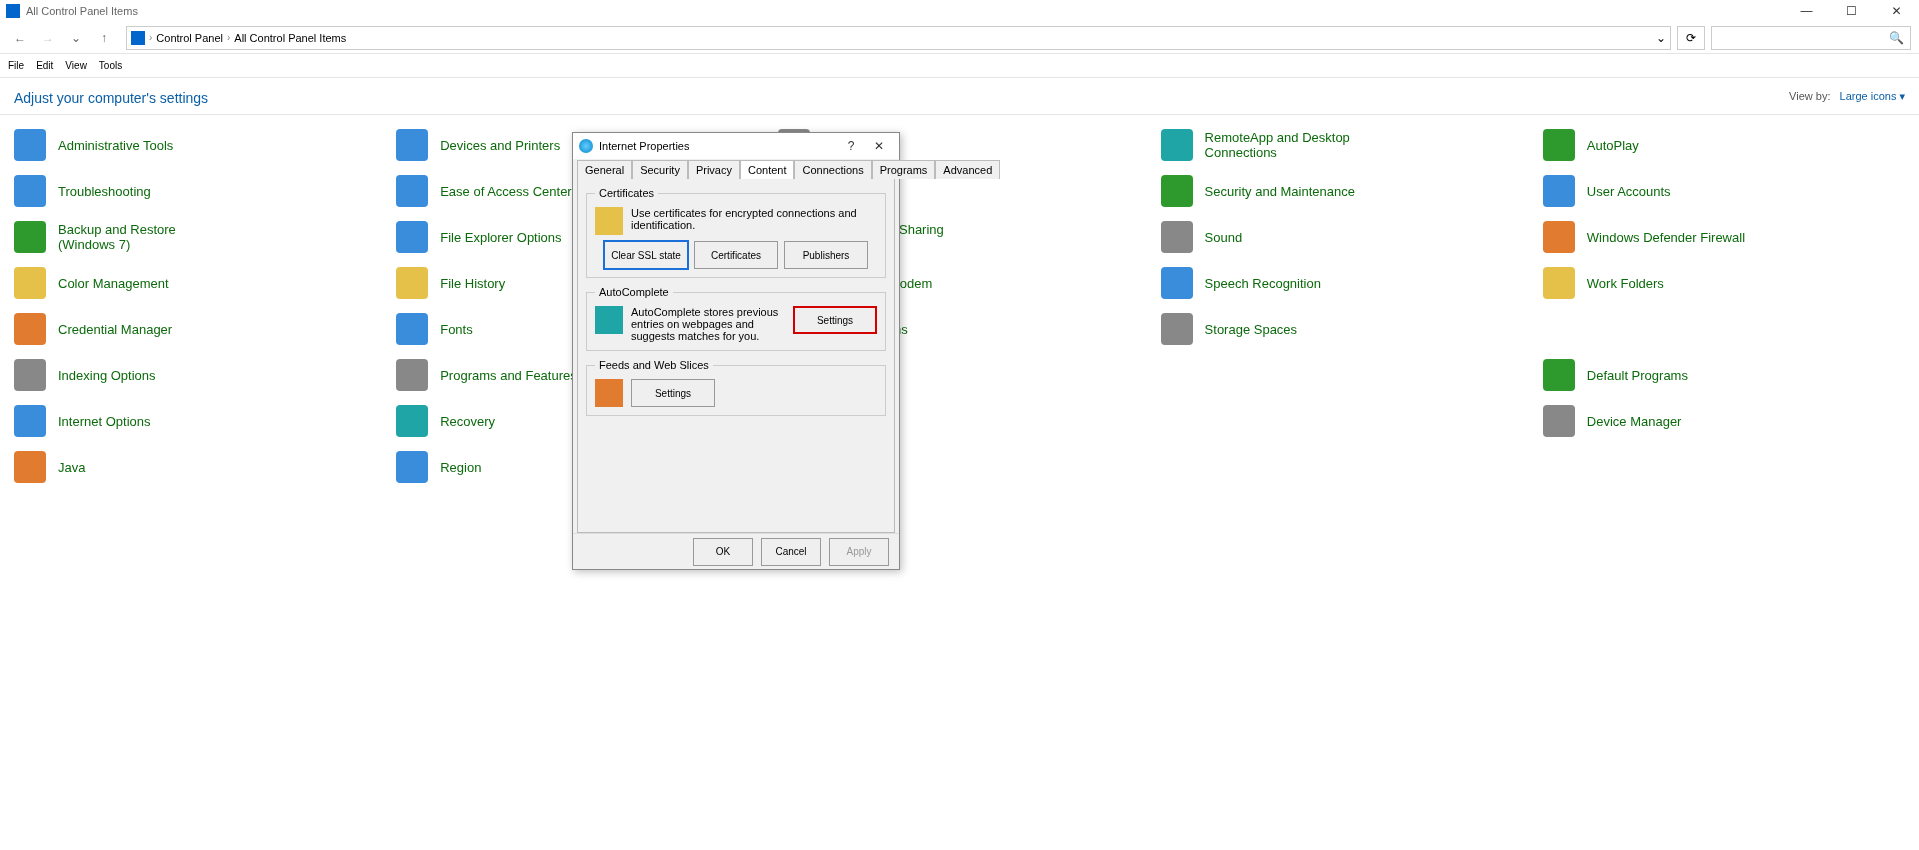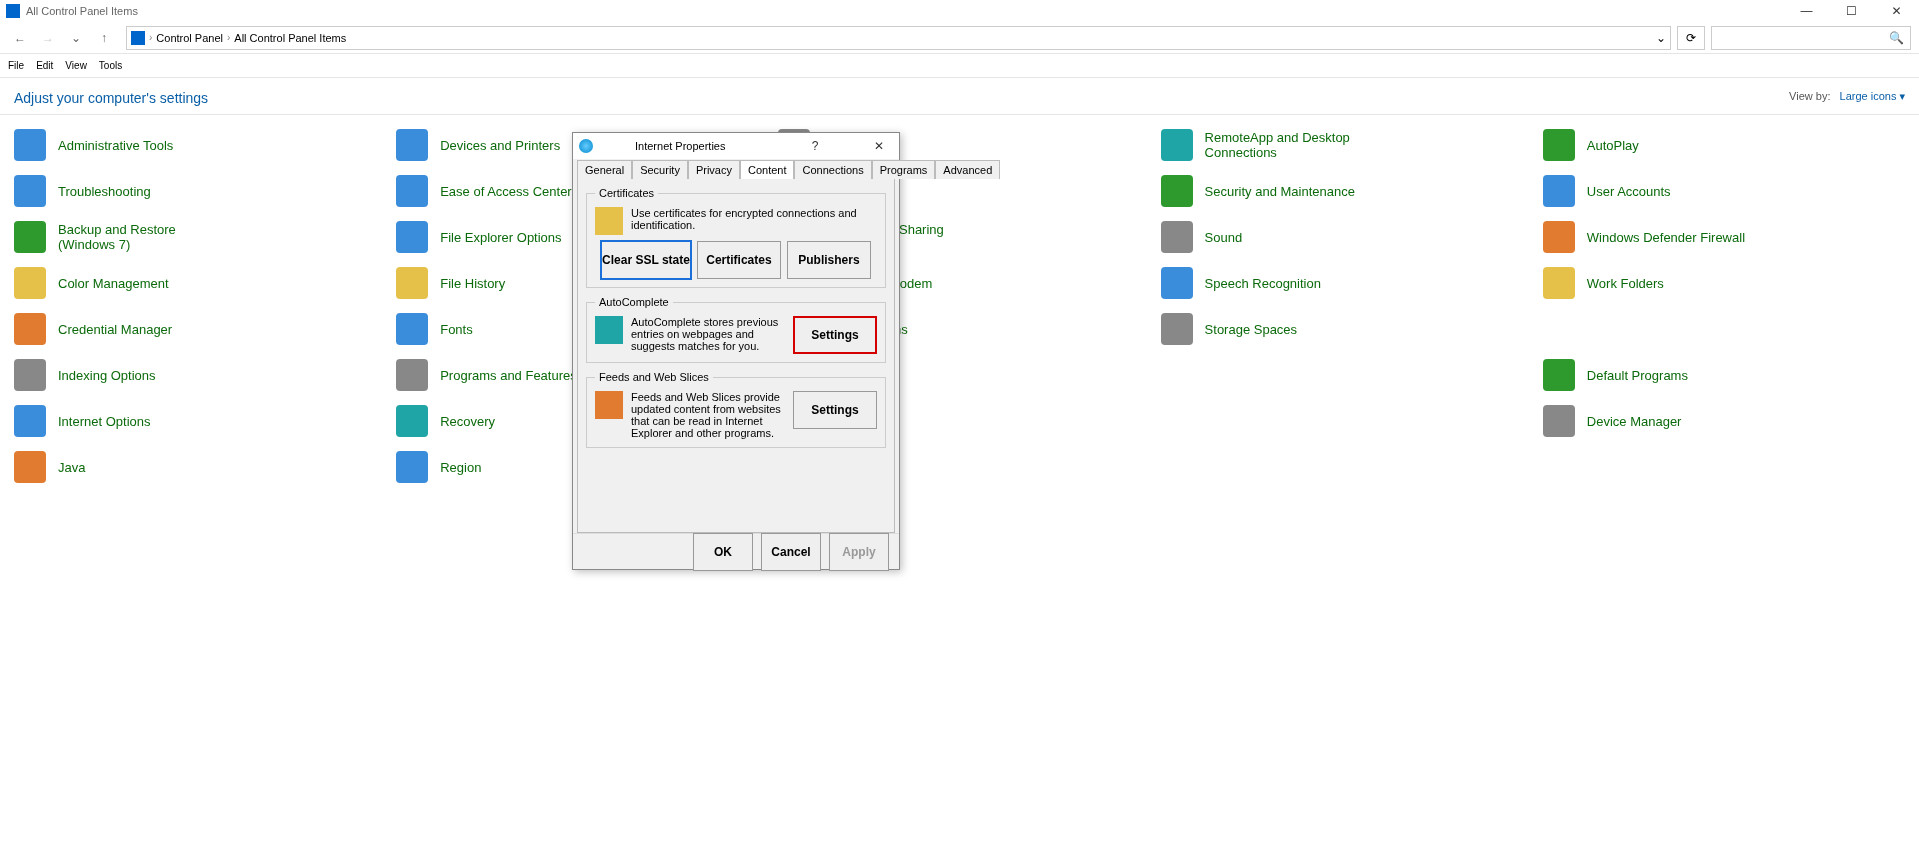--- a/index.html
+++ b/index.html
@@ -33,35 +33,35 @@
 .heading-row .viewby .lg { color: #0a5fa7; margin-left: 6px; }
 
 
 .grid { padding: 12px 4px; display: grid; grid-template-columns: repeat(5, 1fr); column-gap: 0; row-gap: 10px; }
 .cp-item { display: flex; align-items: center; gap: 12px; padding: 2px 10px; }
 .cp-item .ic { width: 32px; height: 32px; flex-shrink: 0; border-radius: 4px; display:flex; align-items:center; justify-content:center;}
 .cp-item .label { color: #0b6a0b; font-size: 13px; max-width: 160px; }
 
 
 .dialog { position: absolute; left: 572px; top: 132px; width: 328px; height: 438px; background: #f0f0f0; border: 1px solid #888; box-shadow: 2px 2px 8px rgba(0,0,0,.25); display: flex; flex-direction: column; }
-.dialog .dlg-titlebar { height: 26px; background: #fff; display: flex; align-items: center; padding: 0 6px; gap: 36px; }
+.dialog .dlg-titlebar { height: 26px; background: #fff; display: flex; align-items: center; padding: 0 6px; }
 .dialog .dlg-titlebar .globe { width:14px; height:14px; border-radius:50%; background: radial-gradient(#6cf,#08c); margin-right:6px; }
 .dialog .dlg-titlebar .t { font-size: 11px; }
 .dialog .dlg-titlebar .spacer { flex:1; }
 .dialog .dlg-titlebar .hbtn { width: 28px; text-align:center; color:#333; font-size:12px;}
 .dialog .tabstrip { display: flex; padding: 0 4px; background:#f0f0f0; font-size:11px; }
 .dialog .tabstrip .tab { padding: 3px 7px; border: 1px solid #bbb; border-bottom: none; background: #f0f0f0; margin-right: 0; position: relative; top:1px;}
 .dialog .tabstrip .tab.active { background: #fff; z-index:2; }
 .dialog .tabbody { flex:1; background: #fff; border: 1px solid #bbb; margin: 0 4px; padding: 8px; font-size: 11px; background:#f0f0f0;}
 .dialog fieldset { border: 1px solid #ccc; margin-bottom: 8px; padding: 8px; }
 .dialog legend { font-size: 11px; padding: 0 4px; }
 .dialog .row { display: flex; gap: 8px; align-items: flex-start; }
 .dialog .row .ic { width: 28px; height: 28px; flex-shrink:0; }
 .dialog .row .txt { flex: 1; font-size: 11px; color: #000; }
-.dialog .btn { min-width: 84px; height: 38px; border: 1px solid #999; background: #efefef; font-size: 12px; display:inline-flex; align-items:center; justify-content:center;font-weight:bold; }
+.dialog .btn { min-width: 84px; height: 28px; border: 1px solid #999; background: #efefef; font-size: 10px; display:inline-flex; align-items:center; justify-content:center; }
 .dialog .btn.focus { border: 1px solid #1a6fd8; outline:1px solid #1a6fd8; }
 .dialog .btn.red { border: 2px solid #d40000; }
 .dialog .btnrow { display:flex; gap: 6px; justify-content:center; margin-top:6px;}
 .dialog .footer { height: 36px; display: flex; align-items:center; justify-content:flex-end; gap:8px; padding: 0 10px; background:#f0f0f0; border-top:1px solid #ddd;}
 .dialog .footer .btn { min-width: 60px; }
 .dialog .footer .btn.disabled { color:#999; }
 
 
 .ic-blue{background:#3a8ddb;} .ic-green{background:#2e9a2e;} .ic-yellow{background:#e6c14a;} .ic-orange{background:#e07b2f;} .ic-teal{background:#1fa5a5;} .ic-gray{background:#888;}
 </style>
@@ -294,21 +294,20 @@
         <div class="ic ic-teal"></div>
         <div class="txt">AutoComplete stores previous entries on webpages and suggests matches for you.</div>
         <div class="btn red">Settings</div>
       </div>
     </fieldset>
 
     <fieldset>
       <legend>Feeds and Web Slices</legend>
       <div class="row">
         <div class="ic ic-orange"></div>
-        <div class="txt">Feeds and Web Slices provide updated content from websites that can be read in Internet Explorer and other programs.</div>
         <div class="btn">Settings</div>
       </div>
     </fieldset>
 
   </div>
   <div class="footer">
     <div class="btn">OK</div>
     <div class="btn">Cancel</div>
     <div class="btn disabled">Apply</div>
   </div>

